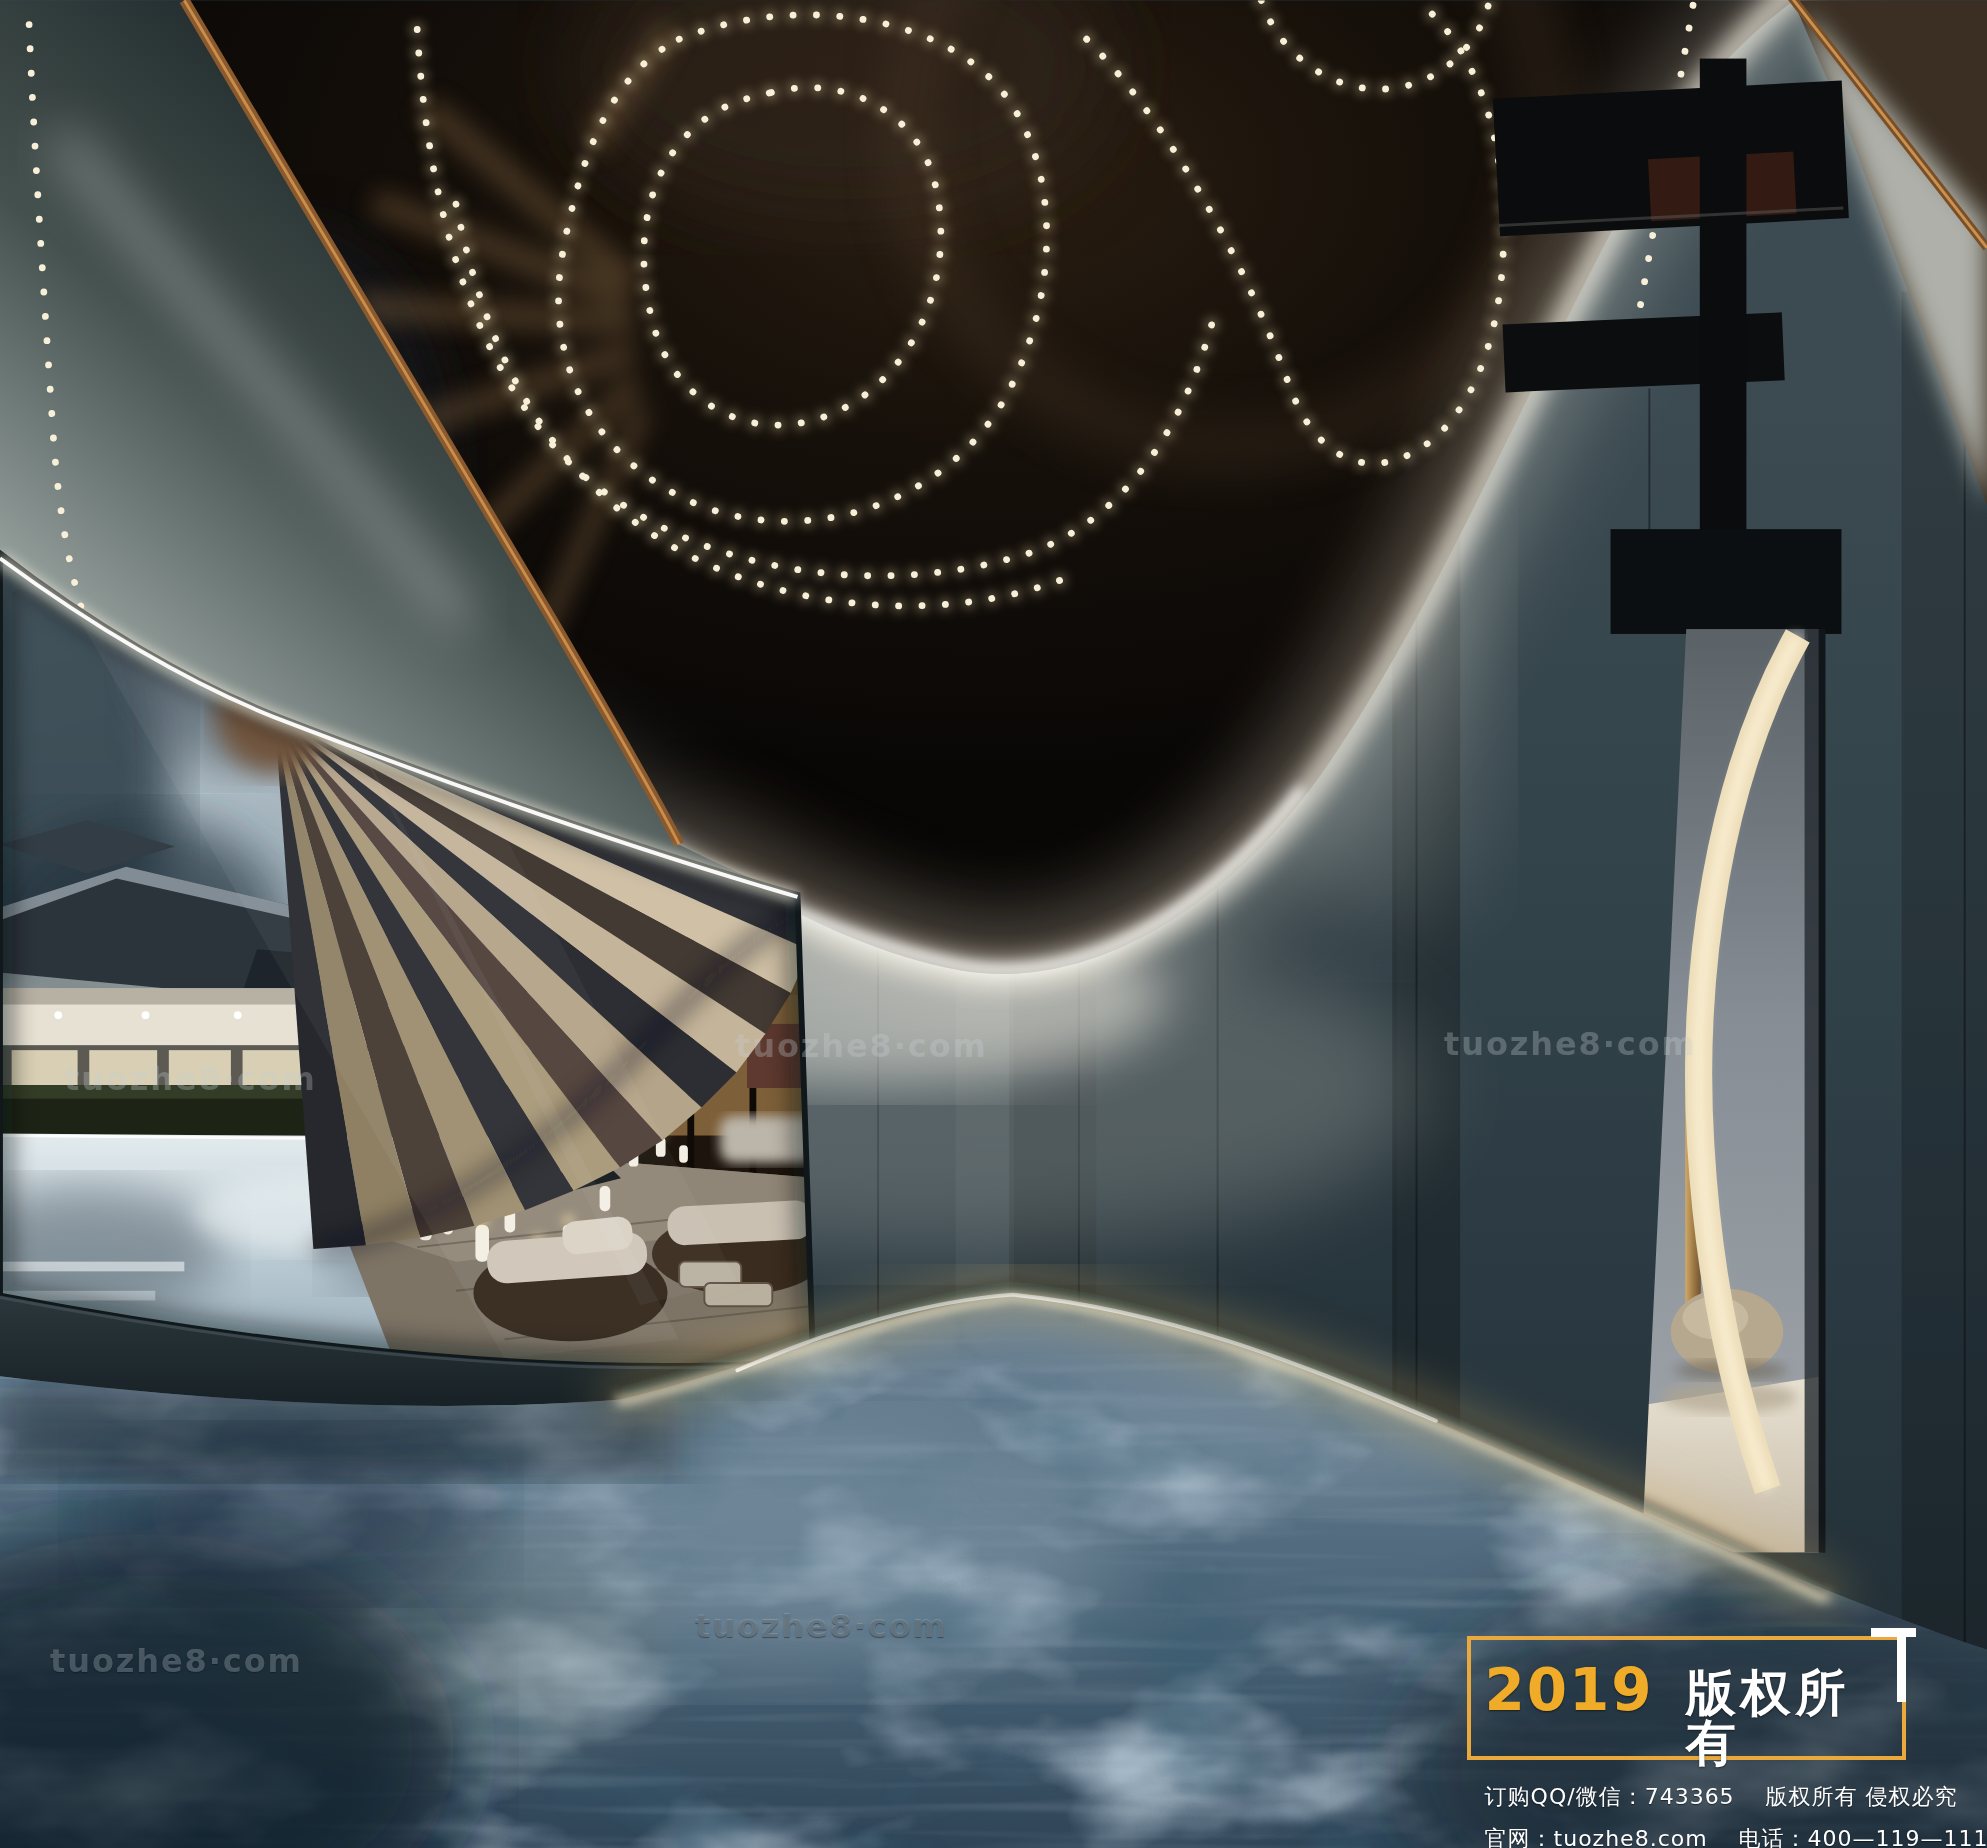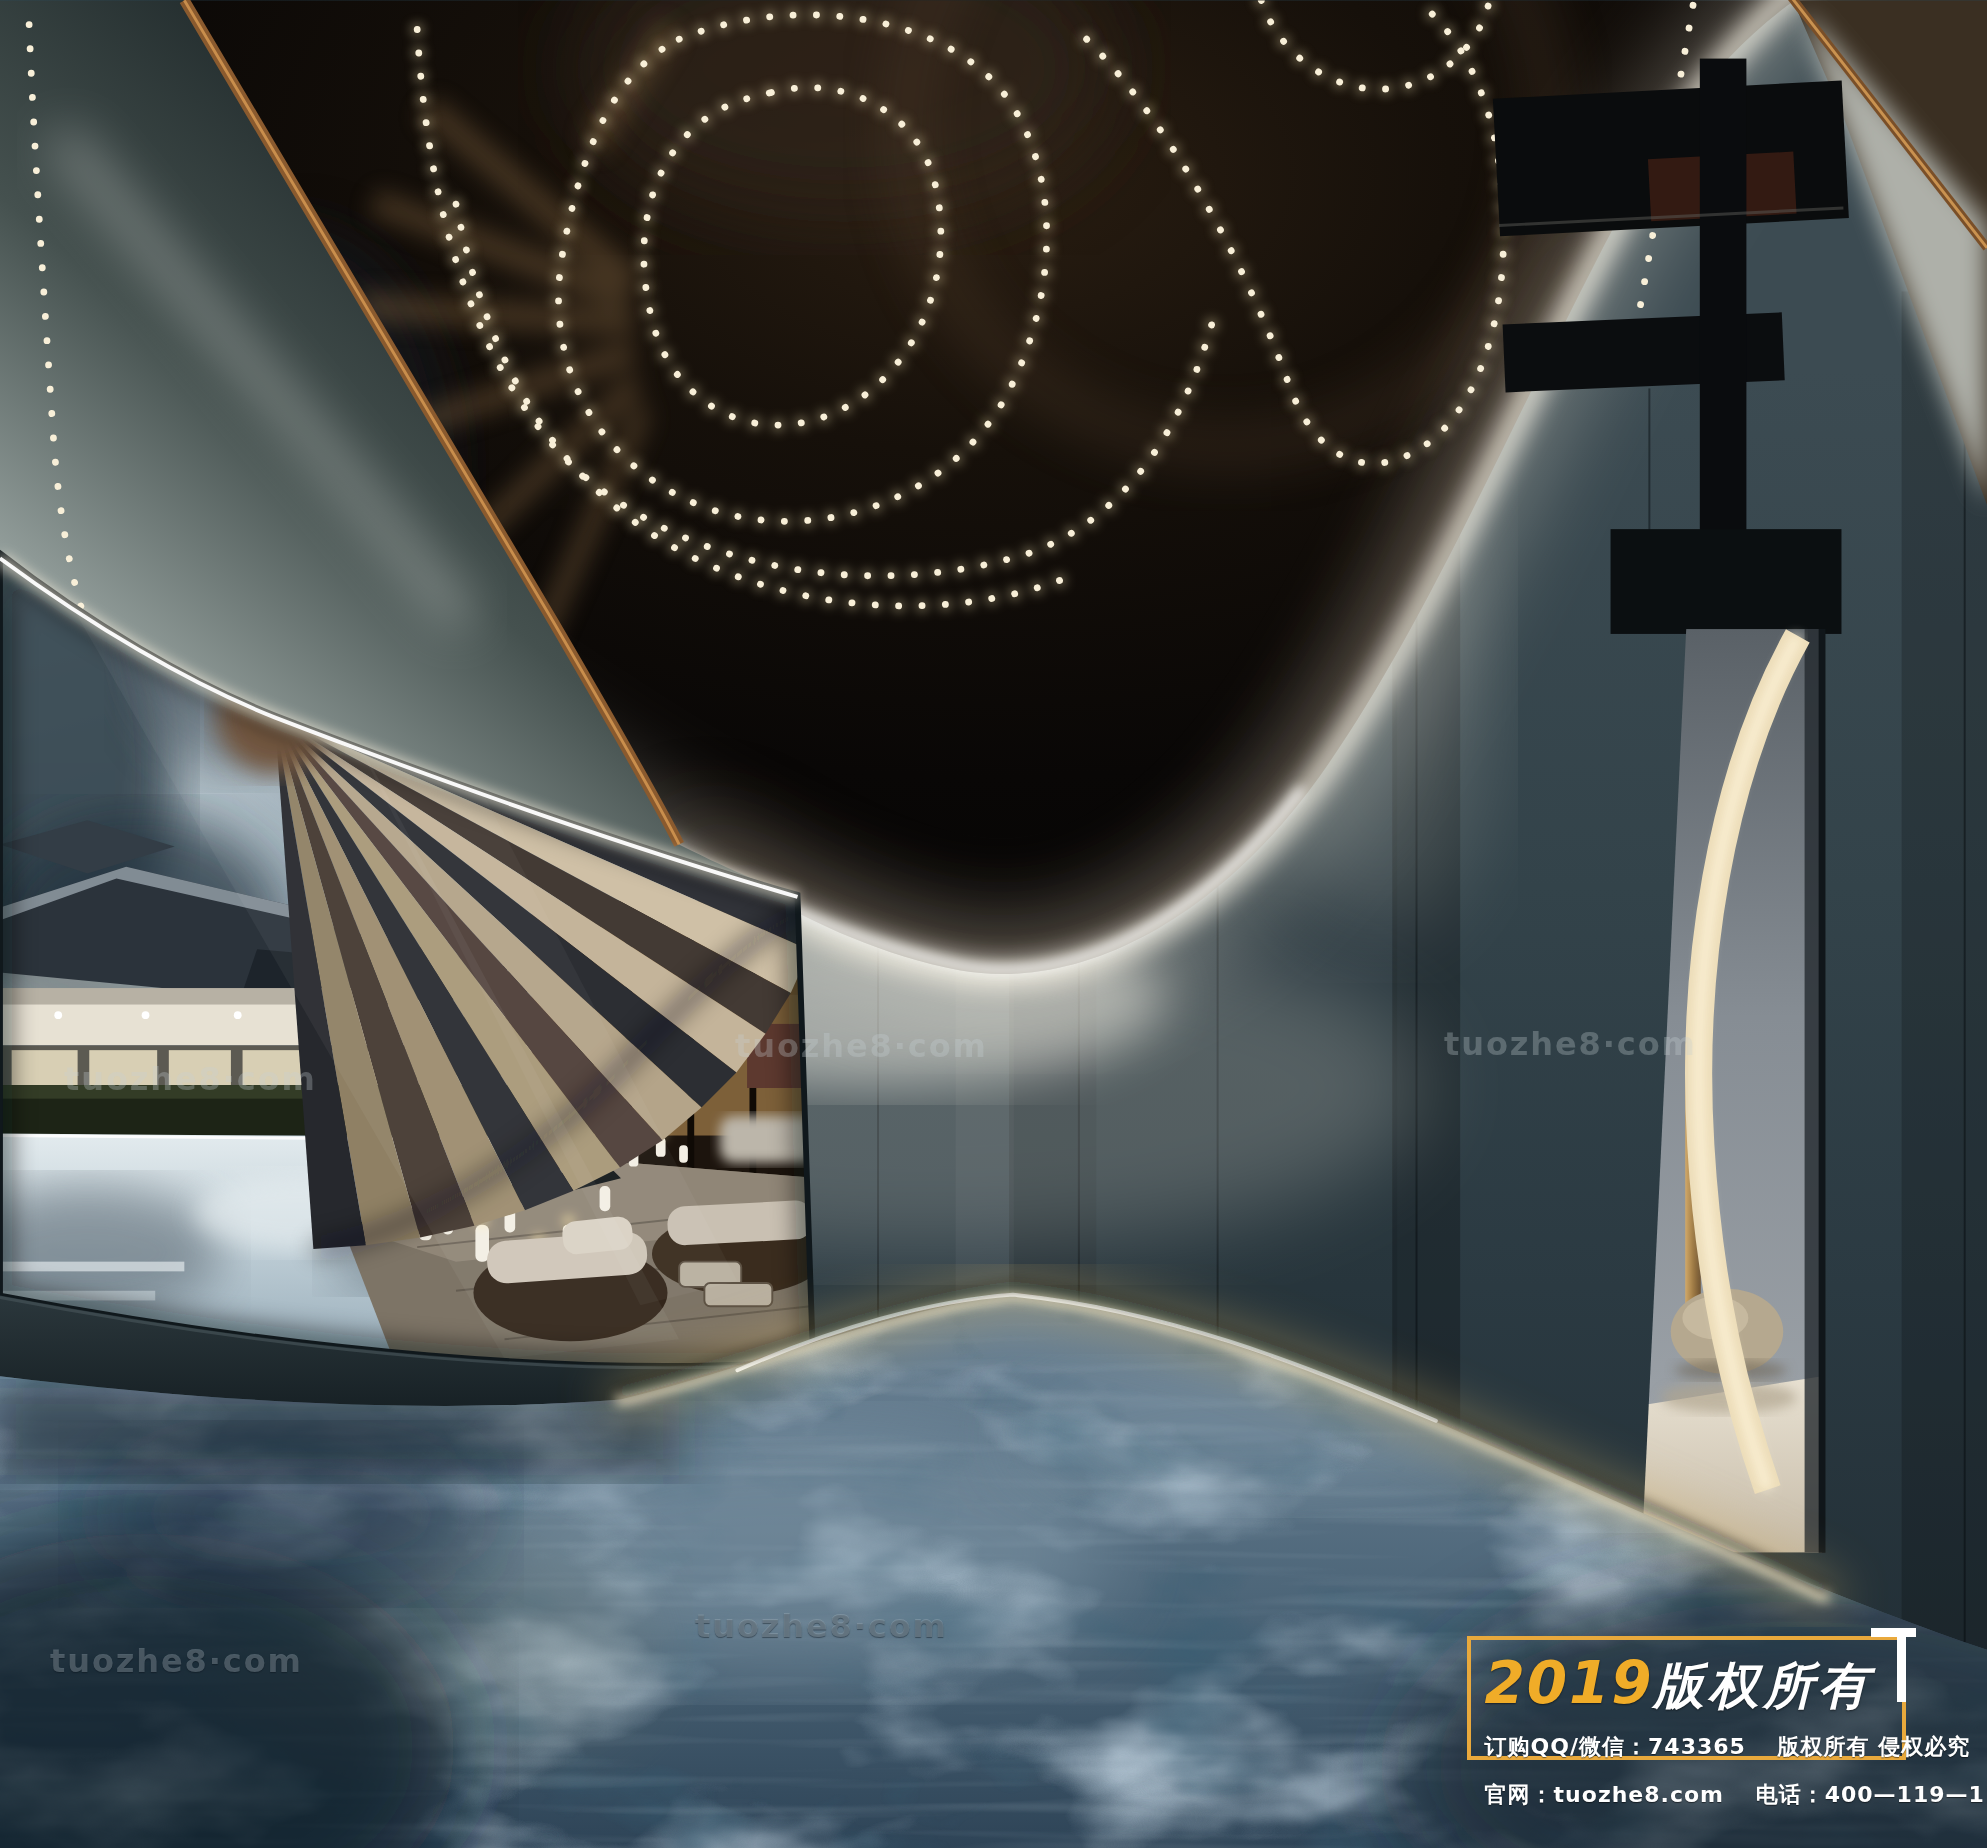--- a/index.html
+++ b/index.html
@@ -7,27 +7,27 @@
          font-family:"DejaVu Sans","Liberation Sans",sans-serif;}
   .stage svg{position:absolute;left:0;top:0;display:block;}
   
   .wm{position:absolute;font-weight:700;font-size:32px;letter-spacing:1.9px;
       color:rgba(198,208,213,0.30);white-space:nowrap;user-select:none;}
   .wm.on-carpet{color:rgba(176,190,200,0.34);text-shadow:0 1px 1px rgba(10,20,28,.45);}
   
   .badge{position:absolute;left:1467px;top:1636px;width:439px;height:124px;
          border:4.9px solid #E9A93C;box-sizing:border-box;padding:1.9px 11.6px 5.8px 13.6px;
          display:flex;flex-direction:column;justify-content:flex-start;}
-  .badge-row1{display:flex;align-items:baseline;gap:0;line-height:1;margin-top:12px;font-style:italic;}
+  .badge-row1{display:flex;align-items:baseline;gap:32px;line-height:1;margin-top:19px;}
   .badge-year{font-size:58px;font-weight:700;color:#F0AC28;letter-spacing:1.9px;
               text-shadow:0 1px 1.9px rgba(0,0,0,.5);}
   .badge-title{font-size:50px;font-weight:700;color:#ffffff;letter-spacing:4.9px;
                text-shadow:0 1px 1.9px rgba(0,0,0,.5);}
-  .badge-line{font-size:22px;font-weight:700;color:#ffffff;letter-spacing:1px;
-              line-height:1.25;margin-top:21px;text-shadow:0 1px 1px rgba(0,0,0,.5);white-space:nowrap;}
+  .badge-line{font-size:22px;font-weight:400;color:#ffffff;letter-spacing:1px;
+              line-height:1.25;margin-top:15px;text-shadow:0 1px 1px rgba(0,0,0,.5);white-space:nowrap;}
   .badge-tmark-bar{position:absolute;left:1871px;top:1628px;width:45px;height:8.7px;background:#fff;}
   .badge-tmark-stem{position:absolute;left:1897px;top:1628px;width:8.7px;height:74px;background:#fff;}
 </style>
 </head>
 <body>
 
 <div class="stage">
 
 <svg width="1987" height="1849" viewBox="0 0 2048 1905">
   <defs>

